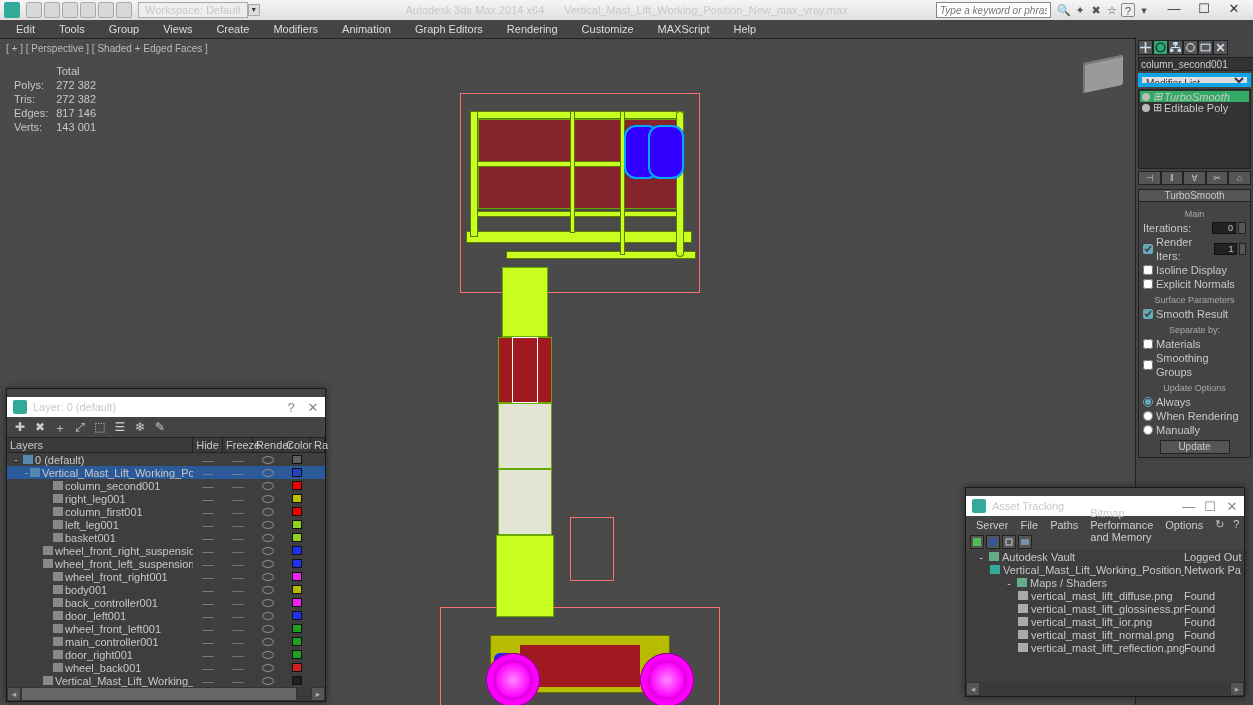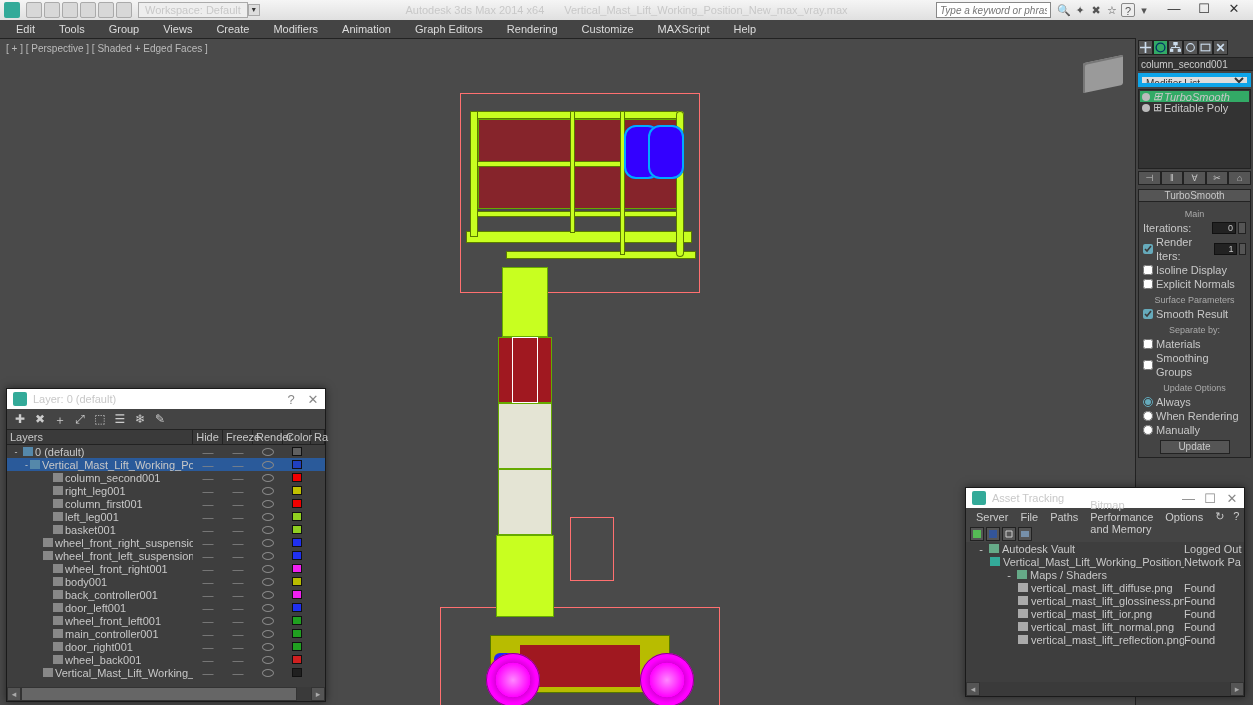--- a/index.html
+++ b/index.html
@@ -47,21 +47,21 @@
 .rollout-body .sec { color: #aaa; font-size: 9px; margin-top: 2px; text-align: center;}
 .rollout-body label { display: flex; align-items: center; gap: 3px; font-size: 10px;}
 .rollout-body input[type=checkbox], .rollout-body input[type=radio] { width: 10px; height: 10px; accent-color:#6ab;}
 .spin-row { display: flex; align-items: center; justify-content: flex-end; gap: 2px;}
 .spin-row span:first-child { margin-right: auto;}
 .spin-row .val { width: 24px; height: 12px; background: #222; border: 1px solid #111; text-align: right; padding-right: 2px; font-size:9px; line-height:10px;}
 .spin-row .arr { width: 8px; height: 12px; background: #555; border: 1px solid #222;}
 .upd-btn { width: 70px; height: 14px; background: #555; border: 1px solid #222; margin: 3px auto 0; text-align: center; line-height: 12px; font-size:10px;}
 
 .panel { position: absolute; background: #444; border: 1px solid #1a1a1a; box-shadow: 0 0 8px rgba(0,0,0,.5); display: flex; flex-direction: column; }
-.panel-title { height: 20px; background: #fff; color: #333; display: flex; align-items: center; padding: 0 6px; gap: 6px; font-size: 11px;}
+.panel-title { height: 20px; background: #fff; color: #333; display: flex; align-items: center; padding: 0 6px; gap: 6px; font-size: 11px; margin-top: 8px;}
 .panel-title .picon { width: 14px; height: 14px; background: #3a9; border-radius: 2px;}
 .panel-title .pctl { margin-left: auto; display: flex; gap: 10px;}
 .panel-title .pctl span { color: #888; font-size: 13px; width: 12px; text-align: center;}
 .layers-panel { top: 388px; left: 6px; width: 320px; height: 314px;}
 .layers-toolbar { height: 20px; background: #444; display: flex; align-items: center; gap: 6px; padding: 0 6px;}
 .layers-toolbar span { width: 14px; height: 14px; display: inline-block; text-align: center; font-size: 12px; color:#ccc;}
 .layers-header { display: flex; background: #3a3a3a; border-top: 1px solid #222; border-bottom: 1px solid #222; height: 16px; font-size: 10px;}
 .layers-header div { border-right: 1px solid #222; padding: 0 3px; line-height: 15px;}
 .col-name { flex: 1; }
 .col-h, .col-f, .col-r { width: 30px; text-align: center;}
@@ -164,20 +164,46 @@
   <span>Animation</span>
   <span>Graph Editors</span>
   <span>Rendering</span>
   <span>Customize</span>
   <span>MAXScript</span>
   <span>Help</span>
 </div>
 
 <div class="viewport">
   <div class="vp-label">[ + ] [ Perspective ] [ Shaded + Edged Faces ]</div>
+  <div class="stats">
+    <table>
+      <tbody>
+          <tr>
+            <td></td>
+            <td>Total</td>
+          </tr>
+      <tr>
+            <td>Polys:</td>
+            <td>272 382</td>
+          </tr>
+      <tr>
+            <td>Tris:</td>
+            <td>272 382</td>
+          </tr>
+      <tr>
+            <td>Edges:</td>
+            <td>817 146</td>
+          </tr>
+      <tr>
+            <td>Verts:</td>
+            <td>143 001</td>
+          </tr>
+    </tbody>
+      </table>
+  </div>
   <div class="viewcube"></div>
 
   <div class="model">
     <div class="bbox" style="top:6px;left:20px;width:240px;height:200px;"></div>
     <div class="bbox" style="top:430px;left:130px;width:44px;height:64px;"></div>
     <div class="bbox" style="top:520px;left:0;width:280px;height:100px;"></div>
     <div class="platform-cage">
       <div class="cage-panel" style="top:18px;left:8px;width:200px;height:90px;"></div>
       <div class="cage-bar" style="top:10px;left:0;width:210px;height:8px;border-radius:5px;"></div>
       <div class="cage-bar" style="top:60px;left:0;width:214px;height:6px;"></div>

